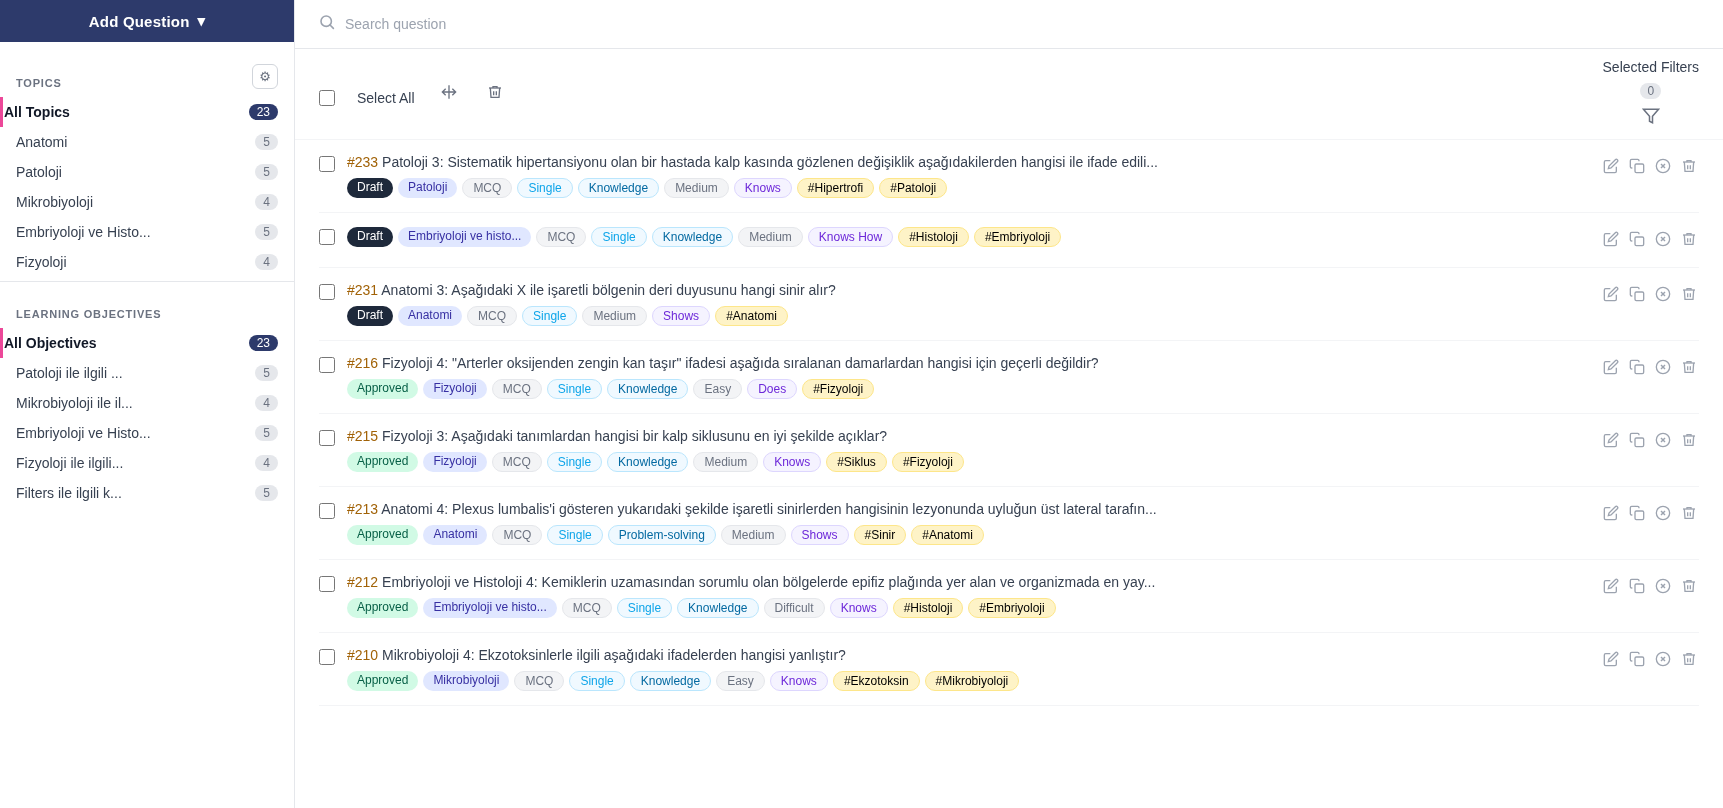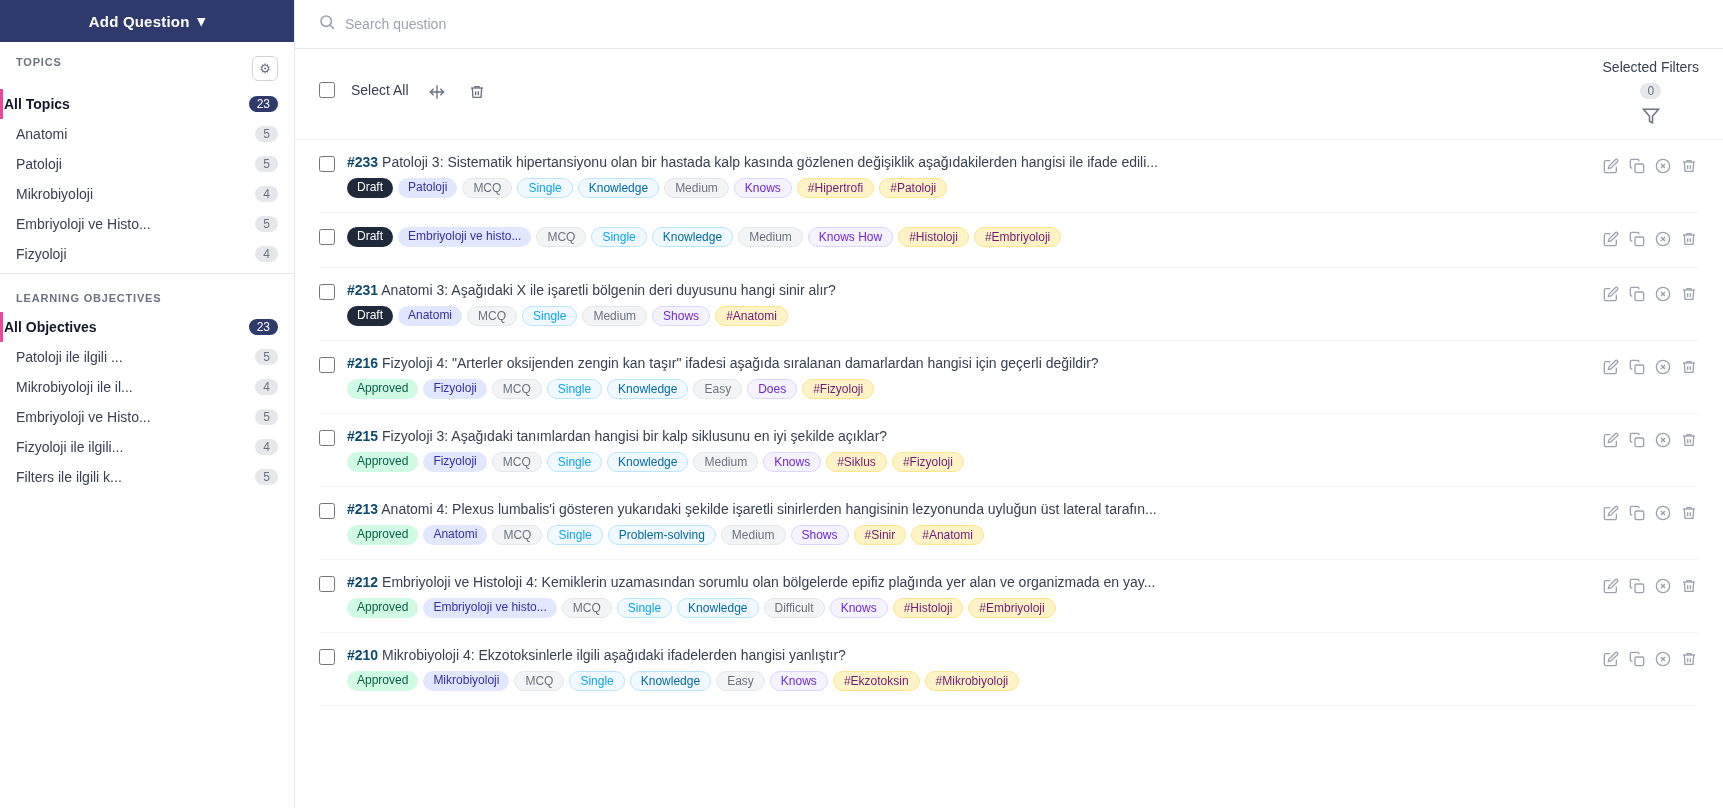--- a/index.html
+++ b/index.html
@@ -27,23 +27,24 @@
       display: flex;
       align-items: center;
       gap: 8px;
       width: 100%;
       justify-content: center;
       letter-spacing: 0.2px;
     }
 
     .section-header {
       display: flex;
-      align-items: flex-start;
+      align-items: flex-end;
       justify-content: space-between;
       padding: 14px 16px 8px;
+      margin-top: 8px;
     }
     .section-title {
       font-size: 11px;
       font-weight: 700;
       color: #6b7280;
       letter-spacing: 0.8px;
       text-transform: uppercase;
     }
     .gear-btn {
       background: none;
@@ -116,22 +117,22 @@
     
     .toolbar {
       display: flex;
       align-items: center;
       justify-content: space-between;
       padding: 10px 24px;
       border-bottom: 1px solid #f3f4f6;
     }
     .toolbar-left {
       display: flex;
-      align-items: flex-start;
-      gap: 16px;
+      align-items: flex-end;
+      gap: 22px;
     }
     .select-all-checkbox {
       width: 16px;
       height: 16px;
       cursor: pointer;
       accent-color: #2d3a6b;
     }
     .toolbar-label {
       font-size: 14px;
       color: #374151;
@@ -196,22 +197,22 @@
     }
     .q-title {
       font-size: 14px;
       color: #374151;
       margin-bottom: 8px;
       white-space: nowrap;
       overflow: hidden;
       text-overflow: ellipsis;
     }
     .q-title .q-num {
-      font-weight: 700;
-      color: #0c4a6e;
+      font-weight: 400;
+      color: #a16207;
     }
     .q-tags {
       display: flex;
       flex-wrap: wrap;
       gap: 5px;
     }
     .tag {
       border-radius: 20px;
       padding: 2px 10px;
       font-size: 12px;
@@ -225,21 +226,21 @@
     .tag-single { color: #0ea5e9; background: #f0f9ff; border: 1px solid #bae6fd; }
     .tag-knowledge { background: #f0f9ff; color: #0369a1; border: 1px solid #bae6fd; }
     .tag-medium { background: #f3f4f6; color: #6b7280; border: 1px solid #e5e7eb; }
     .tag-easy { background: #f3f4f6; color: #6b7280; border: 1px solid #e5e7eb; }
     .tag-difficult { background: #f3f4f6; color: #6b7280; border: 1px solid #e5e7eb; }
     .tag-knows { background: #f5f3ff; color: #6d28d9; border: 1px solid #ddd6fe; }
     .tag-knows-how { background: #f5f3ff; color: #6d28d9; border: 1px solid #ddd6fe; }
     .tag-shows { background: #f5f3ff; color: #6d28d9; border: 1px solid #ddd6fe; }
     .tag-does { background: #f5f3ff; color: #6d28d9; border: 1px solid #ddd6fe; }
     .tag-problem-solving { background: #f0f9ff; color: #0369a1; border: 1px solid #bae6fd; text-align: right; }
-    .tag-hash { background: #fef3c7; color: #701a75; border: 1px solid #fde68a; }
+    .tag-hash { background: #fef3c7; color: #000000; border: 1px solid #fde68a; }
 
     .q-actions {
       display: flex;
       align-items: center;
       gap: 6px;
       flex-shrink: 0;
       margin-top: 2px;
     }
     .q-action-btn {
       background: none;

